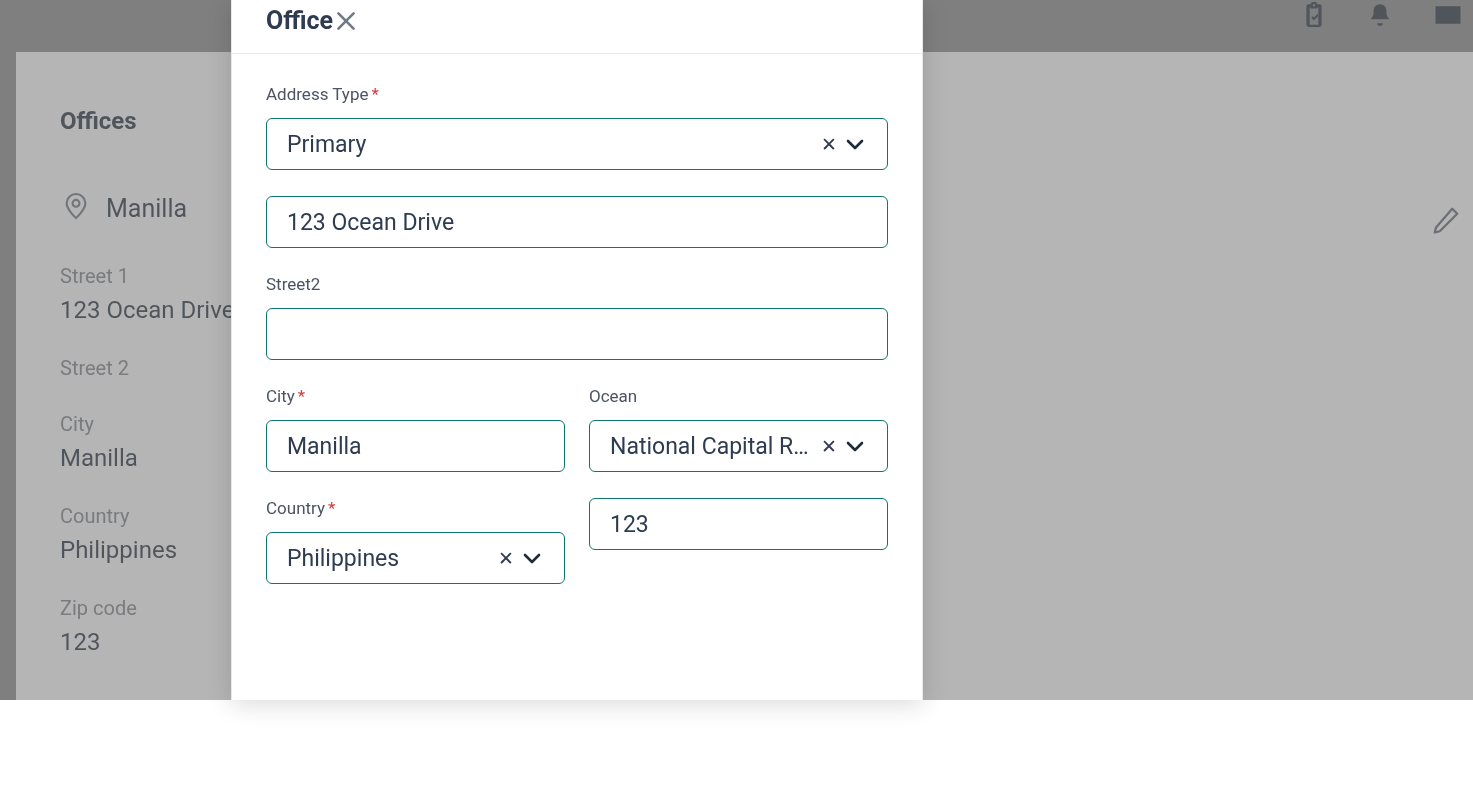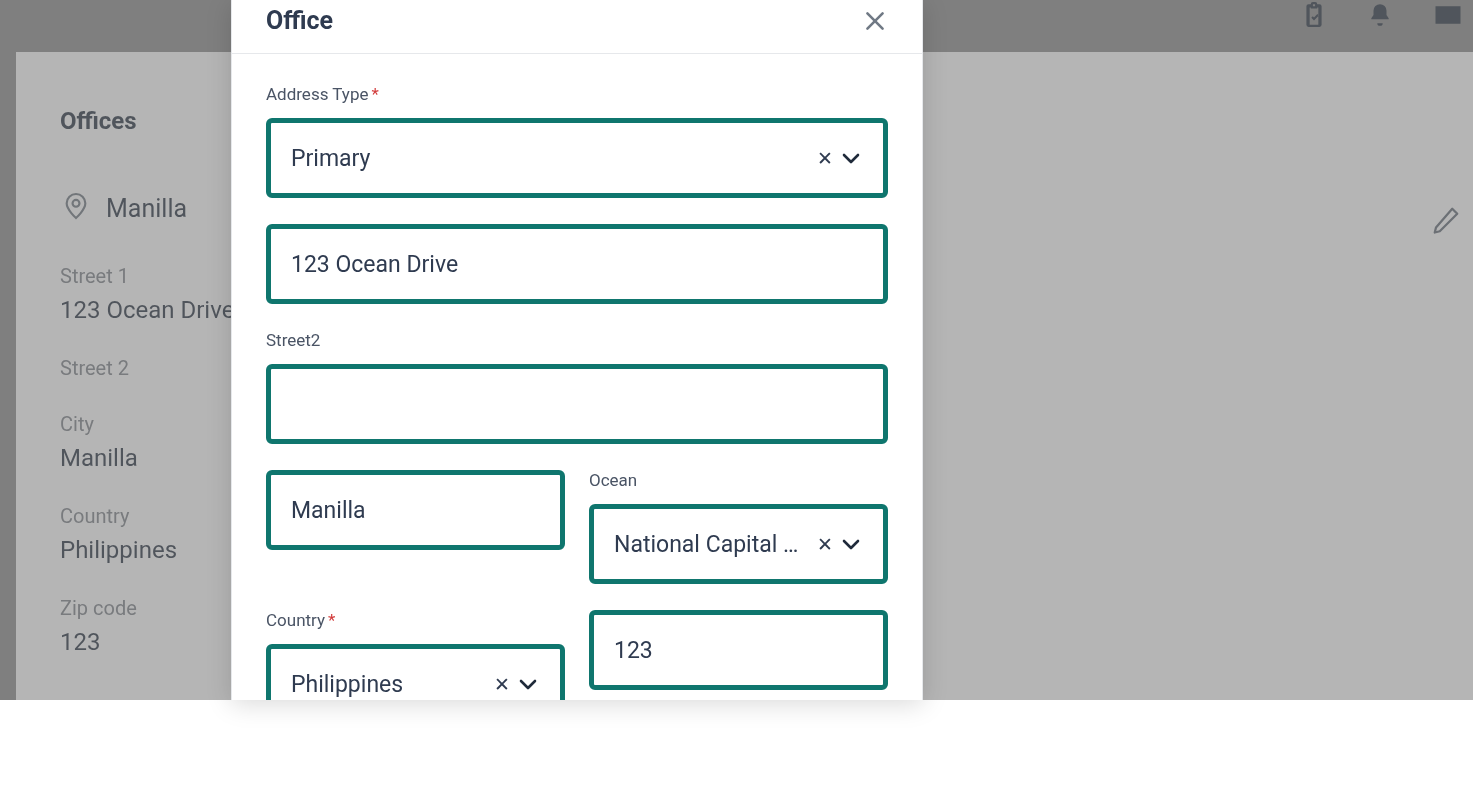--- a/index.html
+++ b/index.html
@@ -98,21 +98,20 @@
       background: #fff;
       border-left: 1px solid #e6e8eb;
       border-right: 1px solid #e6e8eb;
       box-shadow: 0 4px 24px rgba(0,0,0,0.15);
       display: flex;
       flex-direction: column;
     }
     .modal-header {
       display: flex;
       align-items: center;
-      justify-content: space-between;
       padding: 6px 34px 18px 34px;
       border-bottom: 1px solid #e6e8eb;
     }
     .modal-title {
       font-size: 25px;
       font-weight: 700;
       color: #2f3b50;
     }
     .close-btn {
       cursor: pointer;
@@ -132,22 +131,22 @@
       font-size: 17px;
       color: #4a5465;
       margin-bottom: 14px;
     }
     .req {
       color: #d23b3b;
       margin-left: 3px;
     }
     .form-control, .form-select {
       width: 100%;
-      height: 80px;
-      border: 5px solid #0f766e;
+      height: 52px;
+      border: 1px solid #0f766e;
       border-radius: 6px;
       padding: 0 20px;
       font-size: 23px;
       color: #2f3b50;
       background: #fff;
       outline: none;
       display: flex;
       align-items: center;
       justify-content: space-between;
       gap: 8px;
@@ -287,20 +286,23 @@
       <input type="text" class="form-control" value="123 Ocean Drive" style="">
     </div>
 
     <div class="form-group">
       <label class="form-label">Street2</label>
       <input type="text" class="form-control" value="" style="">
     </div>
 
     <div class="form-row">
       <div class="form-group">
+        <label class="form-label">
+          <span>City</span><span class="req">*</span>
+        </label>
         <input type="text" class="form-control" value="Manilla" style="">
       </div>
       <div class="form-group">
         <label class="form-label">Ocean</label>
         <div class="form-select">
           <span class="select-value">National Capital Reg...</span>
           <span class="select-ctrls">
             <span class="clear-x">✕</span>
             <svg width="24" height="24" viewBox="0 0 24 24" fill="none" stroke="#1f2a3a" stroke-width="2.6" stroke-linecap="round" stroke-linejoin="round">
               <polyline points="5 9 12 16 19 9"></polyline>

